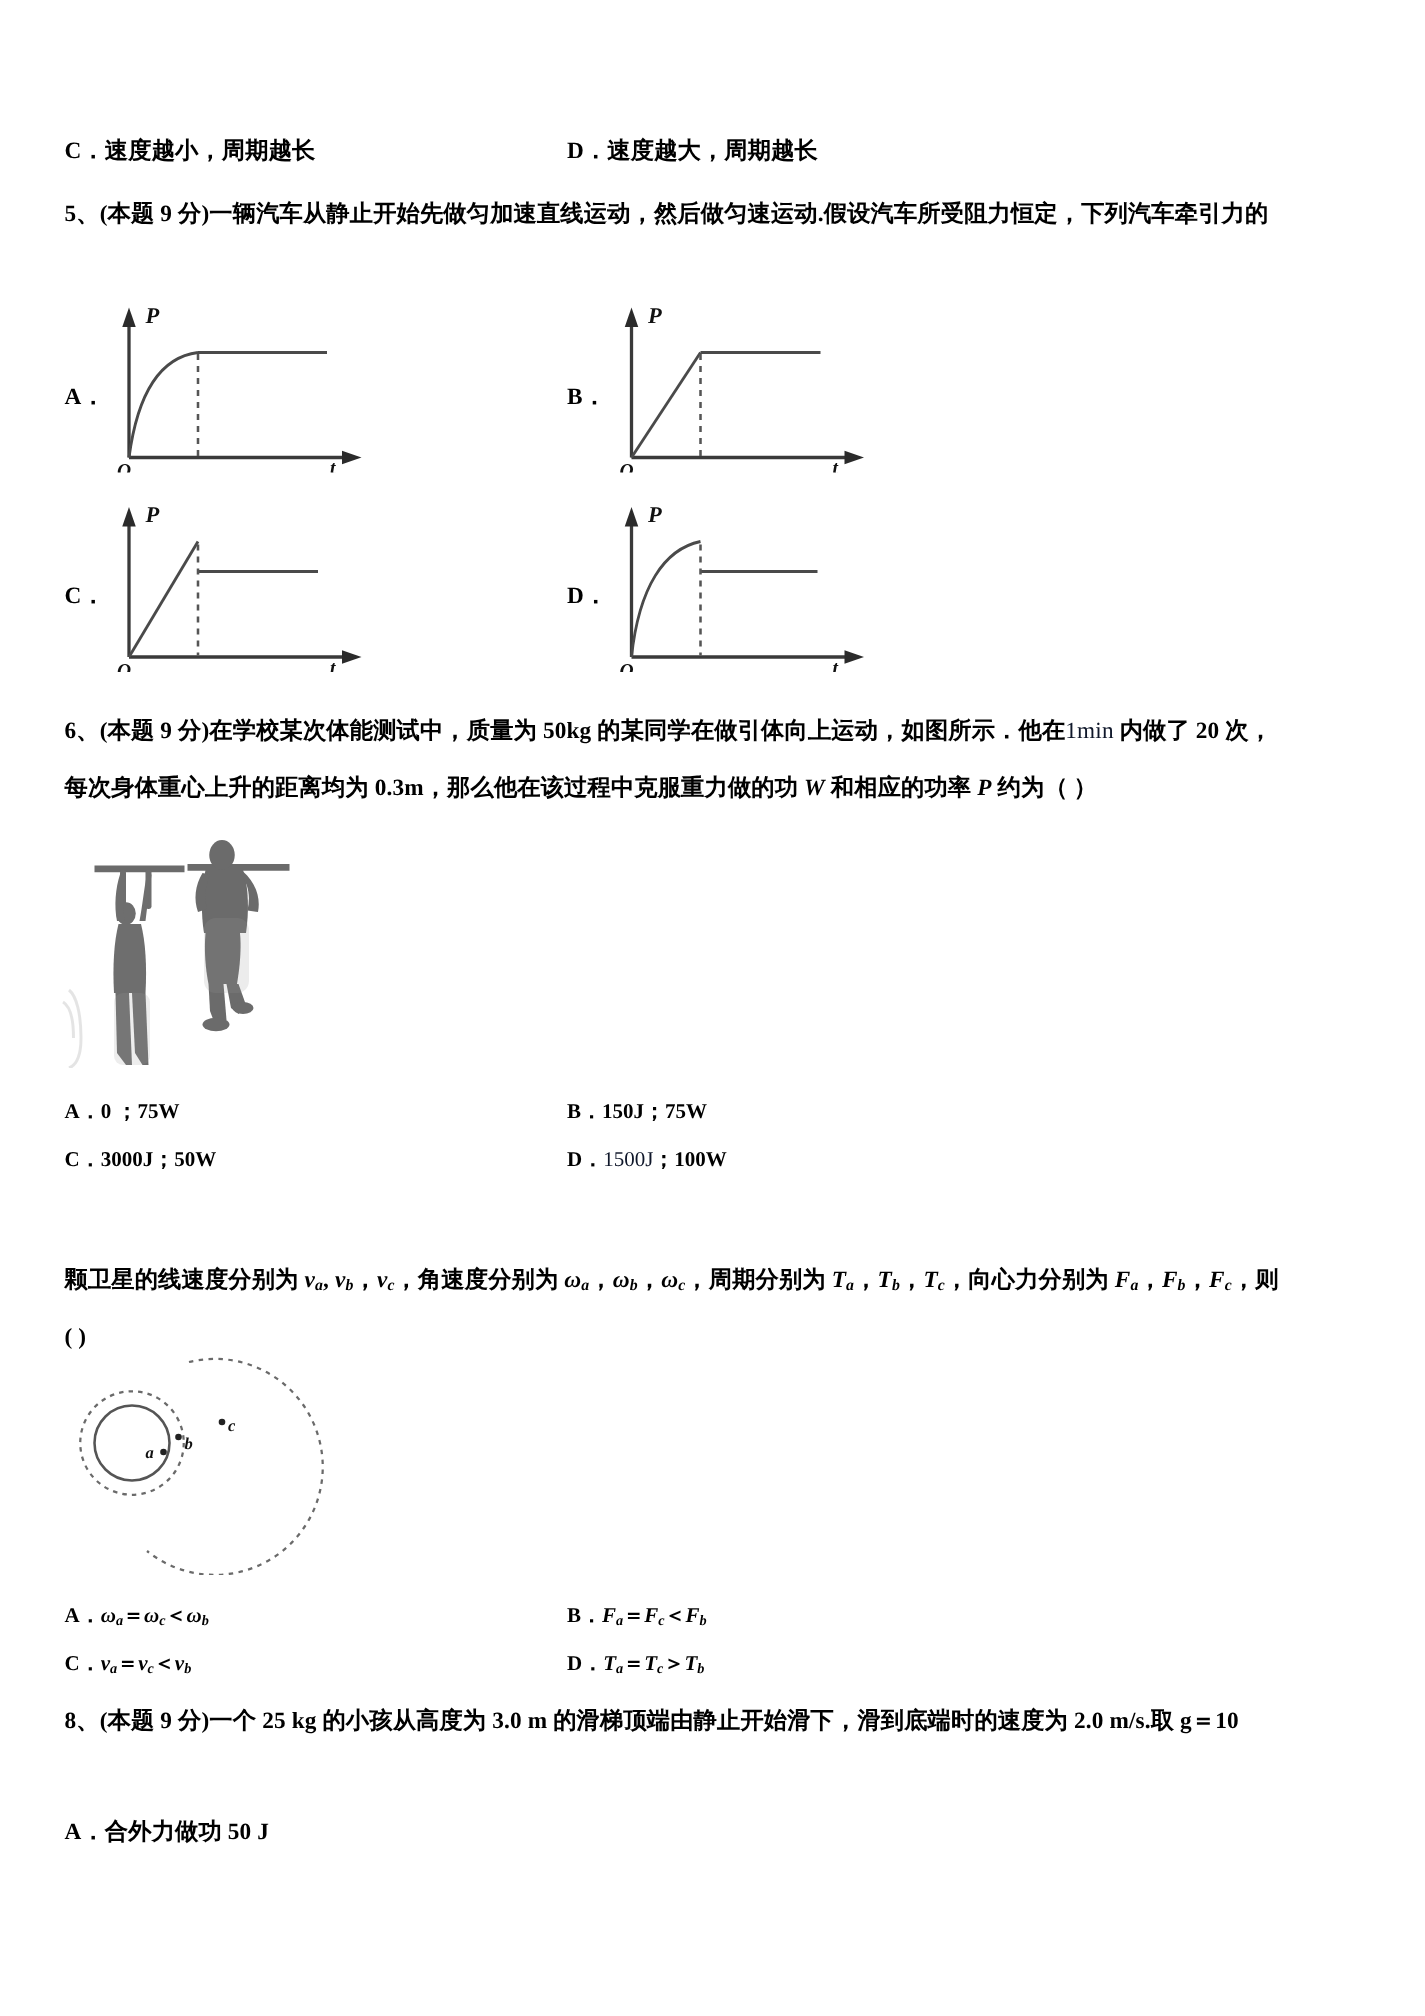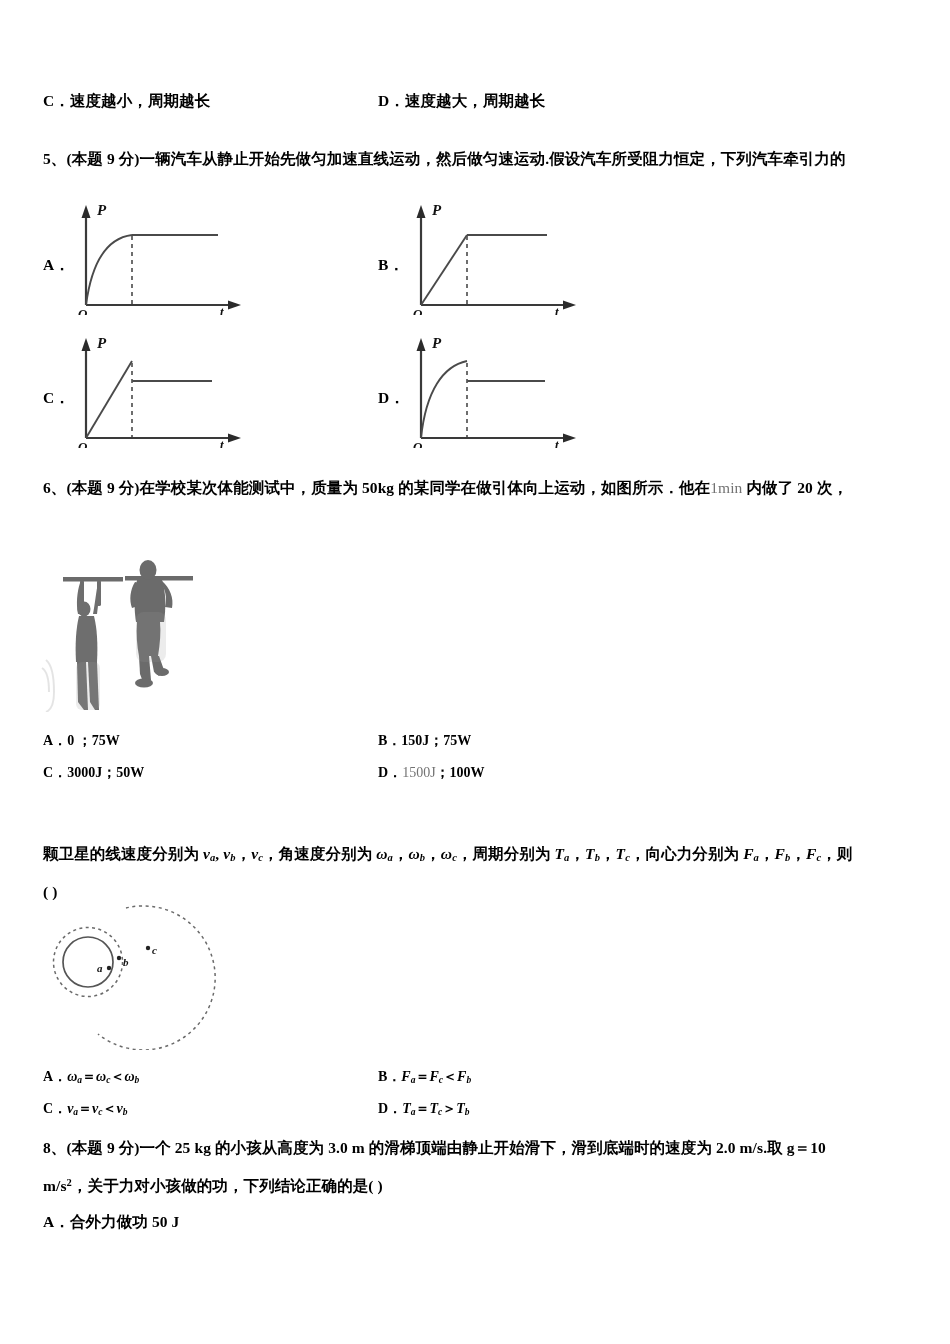--- a/index.html
+++ b/index.html
@@ -30,21 +30,21 @@
     white-space: nowrap;
     letter-spacing: 0.1px;
   }
   .opt {
     position: absolute;
     font-size: 14px;
     font-weight: bold;
     white-space: nowrap;
   }
   .light {
-    color: #737373;
+    color: #0f172a;
     font-weight: normal;
   }
   i, .it { font-style: italic; }
   sub {
     font-size: 0.68em;
     vertical-align: -0.22em;
     font-style: italic;
   }
   sup {
     font-size: 0.68em;
@@ -76,21 +76,21 @@
 
 <div class="page">
 
   <div class="line" style="left:43px; top:91px;">
     <span>C．</span><span>速度越小，周期越长</span>
   </div>
   <div class="line" style="left:378px; top:91px;">
     <span>D．</span><span>速度越大，周期越长</span>
   </div>
 
-  <div class="line" style="left:43px; top:133px;margin-top:16px;">
+  <div class="line" style="left:43px; top:133px;">
     <span>5、</span><span>(本题 9 分)</span><span>一辆汽车从静止开始先做匀加速直线运动，然后做匀速运动.假设汽车所受阻力恒定，下列汽车牵引力的</span>
   </div>
 
   <div class="line" style="left:43px; top:255px;">A．</div>
   <div class="fig" style="left:70px; top:200px;">
     <svg width="200" height="115" viewBox="0 0 200 115">
 
       <line x1="16" y1="105" x2="16" y2="16" stroke="#3a3a3a" stroke-width="2.2"></line>
       <polygon points="16,5 11.5,18 20.5,18" fill="#2b2b2b"></polygon>
 
@@ -153,20 +153,23 @@
       <line x1="62" y1="48" x2="140" y2="48" stroke="#4a4a4a" stroke-width="1.9"></line>
       <line x1="62" y1="30" x2="62" y2="104" stroke="#555" stroke-width="1.7" stroke-dasharray="4,4"></line>
       <text x="27" y="15" font-family="Liberation Serif, serif" font-size="15" font-style="italic" font-weight="bold" fill="#111">P</text>
       <text x="8" y="118" font-family="Liberation Serif, serif" font-size="13" font-style="italic" font-weight="bold" fill="#111">O</text>
       <text x="150" y="116" font-family="Liberation Serif, serif" font-size="13" font-style="italic" font-weight="bold" fill="#111">t</text>
     </svg>
   </div>
 
   <div class="line" style="left:43px; top:478px;">
     <span>6、</span><span>(本题 9 分)</span><span>在学校某次体能测试中，质量为 50kg 的某同学在做引体向上运动，如图所示．他在</span><span class="light">1min</span><span> 内做了 20 次，</span>
+  </div>
+  <div class="line" style="left:43px; top:516px;">
+    <span>每次身体重心上升的距离均为 0.3m，那么他在该过程中克服重力做的功 </span><i>W</i><span> 和相应的功率 </span><i>P</i><span> 约为（   ）</span>
   </div>
 
   <div class="photo" style="left:40px; top:552px;">
     <svg width="290" height="160" viewBox="0 0 290 160">
       <rect x="0" y="0" width="290" height="160" fill="#ffffff"></rect>
 
       <g opacity="0.22" fill="none" stroke="#8a8a8a" stroke-width="2">
         <path d="M6,108 C11,112 14,124 14,140 C14,152 11,158 6,160"></path>
         <path d="M2,116 C7,119 9,128 9,140"></path>
       </g>
@@ -253,20 +256,17 @@
   <div class="opt" style="left:43px; top:1100px;">
     <span class="optlabel">C．</span><i>v<sub>a</sub></i>＝<i>v<sub>c</sub></i>＜<i>v<sub>b</sub></i>
   </div>
   <div class="opt" style="left:378px; top:1100px;">
     <span class="optlabel">D．</span><i>T<sub>a</sub></i>＝<i>T<sub>c</sub></i>＞<i>T<sub>b</sub></i>
   </div>
 
   <div class="line" style="left:43px; top:1138px;">
     <span>8、</span><span>(本题 9 分)</span><span>一个 25 kg 的小孩从高度为 3.0 m 的滑梯顶端由静止开始滑下，滑到底端时的速度为 2.0 m/s.取 g＝10</span>
   </div>
-  <div class="line" style="left:43px; top:1176px;">
-    <span>m/s</span><sup>2</sup><span>，关于力对小孩做的功，下列结论正确的是(    )</span>
-  </div>
   <div class="line" style="left:43px; top:1212px;">
     <span class="optlabel">A．</span><span>合外力做功 50 J</span>
   </div>
 
 </div>
 
 </body></html>

